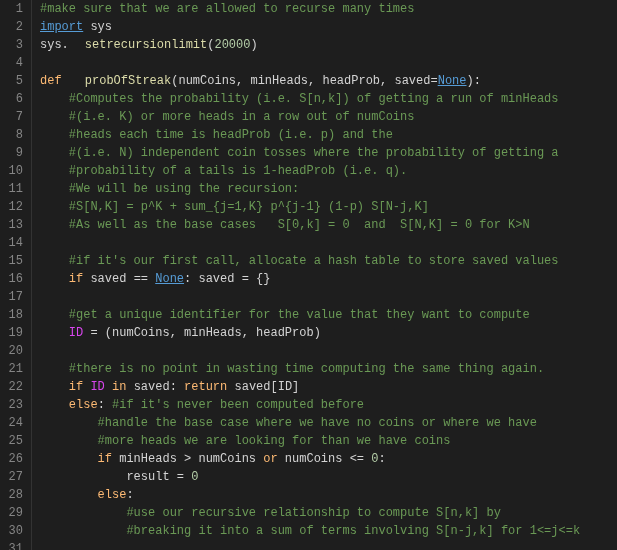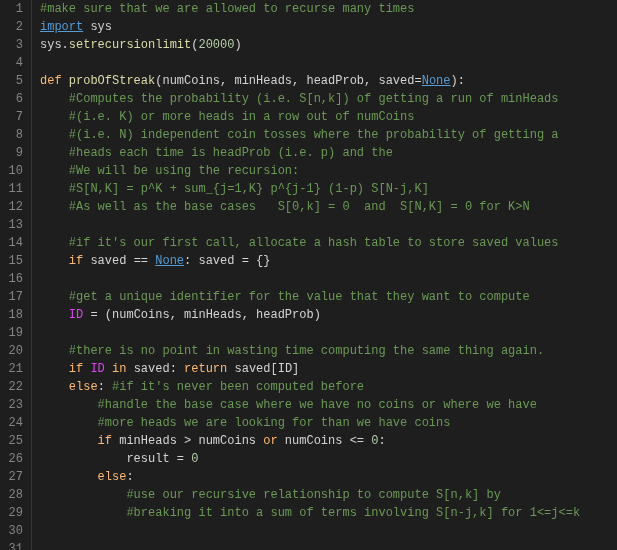--- a/index.html
+++ b/index.html
@@ -39,21 +39,21 @@
     }
     .code-line {
       height: 18px;
       line-height: 18px;
       white-space: pre;
       font-size: 12px;
     }
     
     .kw { color: #fdba74; } 
     .kw2 { color: #569cd6; text-decoration: underline; } 
-    .fn { color: #dcdcaa; } 
+    .fn { color: #dcdcaa; margin-left: 16px; } 
     .cm { color: #6a9955; } 
     .num { color: #b5cea8; } 
     .var { color: #d946ef; } 
     .plain { color: #d4d4d4; margin-top: 24px; }
   </style>
 </head>
 <body>
 
 <div class="code-container">
   <div class="line-numbers" id="line-numbers">
@@ -90,22 +90,23 @@
       <div>31</div>
     </div>
   <div class="code-lines" id="code-lines">
       <div class="code-line"><span class="cm">#make sure that we are allowed to recurse many times</span></div>
       <div class="code-line"><span class="kw2">import</span> <span class="plain">sys</span></div>
       <div class="code-line"><span class="plain">sys.</span><span class="fn">setrecursionlimit</span><span class="plain">(</span><span class="num">20000</span><span class="plain">)</span></div>
       <div class="code-line">&nbsp;</div>
       <div class="code-line"><span class="kw">def</span> <span class="fn">probOfStreak</span><span class="plain">(numCoins, minHeads, headProb, saved=</span><span class="kw2">None</span><span class="plain">):</span></div>
       <div class="code-line">    <span class="cm">#Computes the probability (i.e. S[n,k]) of getting a run of minHeads</span></div>
       <div class="code-line">    <span class="cm">#(i.e. K) or more heads in a row out of numCoins</span></div>
+      <div class="code-line">    <span class="cm">#heads each time is headProb (i.e. p) and the</span></div>
       <div class="code-line">    <span class="cm">#(i.e. N) independent coin tosses where the probability of getting a</span></div>
-      <div class="code-line">    <span class="cm">#heads each time is headProb (i.e. p) and the</span></div>
+      <div class="code-line">    <span class="cm">#probability of a tails is 1-headProb (i.e. q).</span></div>
       <div class="code-line">    <span class="cm">#We will be using the recursion:</span></div>
       <div class="code-line">    <span class="cm">#S[N,K] = p^K + sum_{j=1,K} p^{j-1} (1-p) S[N-j,K]</span></div>
       <div class="code-line">    <span class="cm">#As well as the base cases   S[0,k] = 0  and  S[N,K] = 0 for K&gt;N</span></div>
       <div class="code-line">&nbsp;</div>
       <div class="code-line">    <span class="cm">#if it's our first call, allocate a hash table to store saved values</span></div>
       <div class="code-line">    <span class="kw">if</span> <span class="plain">saved == </span><span class="kw2">None</span><span class="plain">: saved = {}</span></div>
       <div class="code-line">&nbsp;</div>
       <div class="code-line">    <span class="cm">#get a unique identifier for the value that they want to compute</span></div>
       <div class="code-line">    <span class="var">ID</span> <span class="plain">= (numCoins, minHeads, headProb)</span></div>
       <div class="code-line">&nbsp;</div>

